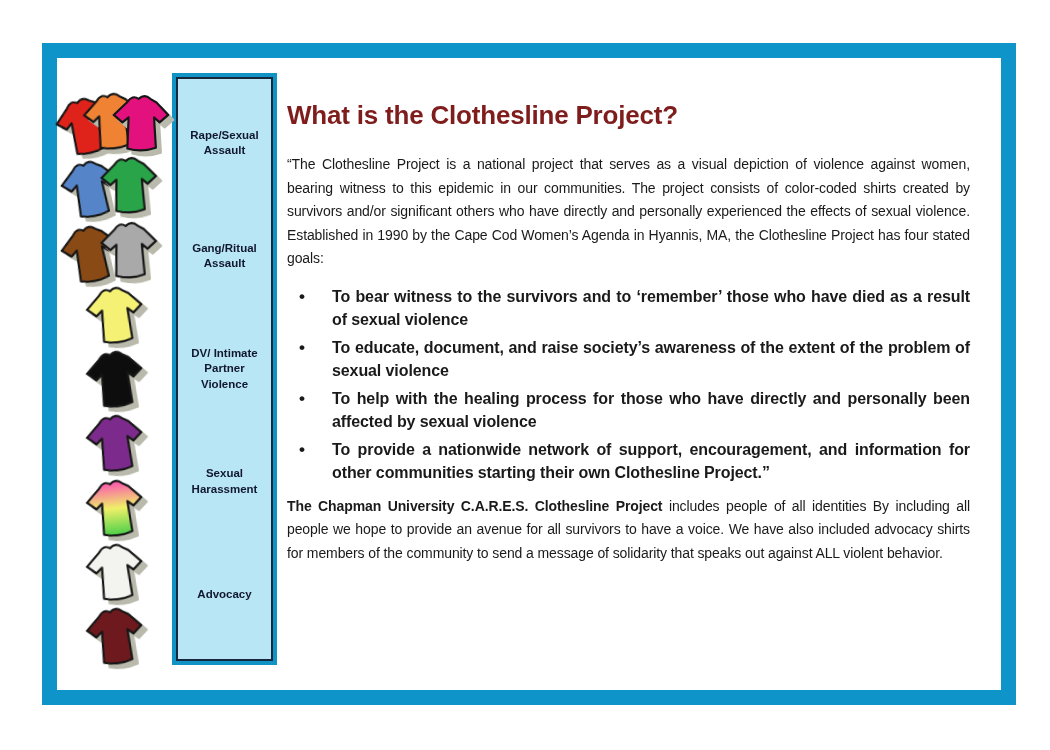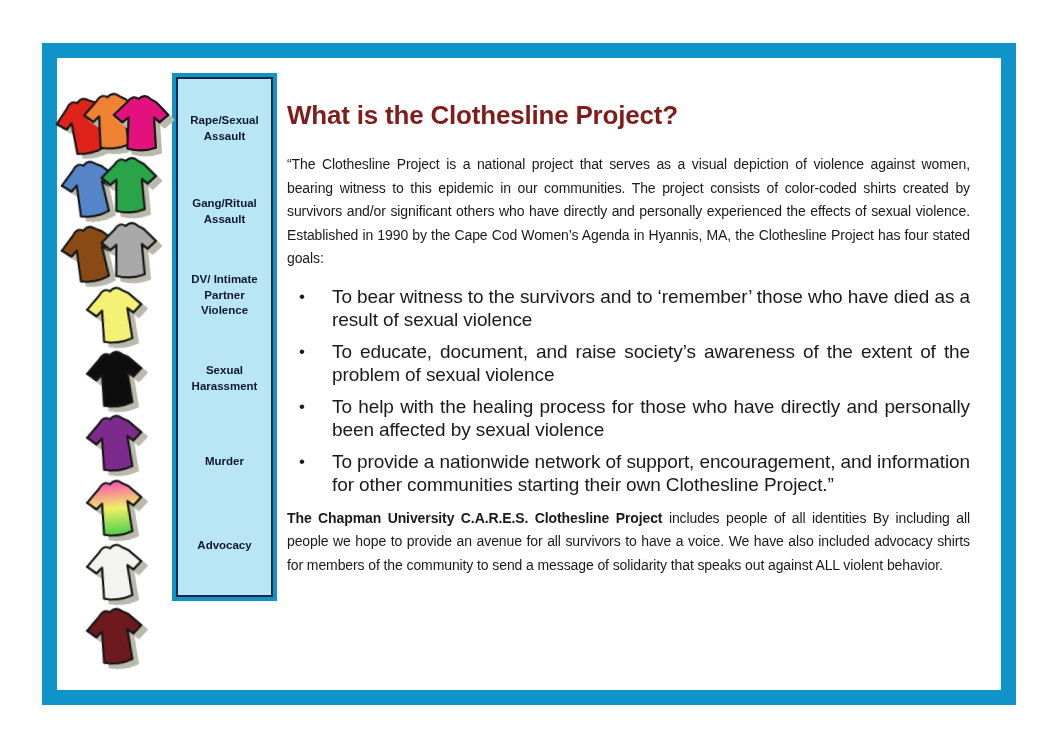--- a/index.html
+++ b/index.html
@@ -19,21 +19,21 @@
     border:15px solid var(--frame);background:#ffffff;
   }
   
   .shirts-col{position:absolute;left:-3px;top:30px;width:126px;}
   .shirt-row{position:relative;height:64.3px;}
   .shirt{position:absolute;width:62px;height:62px;overflow:visible;
     filter:drop-shadow(5px 5px 0px var(--shadow));}
   .shirt path{stroke:#161616;stroke-width:3.5;stroke-linejoin:round;}
   
   .legend-box{
-    position:absolute;left:115px;top:15px;width:105px;height:528px;
+    position:absolute;left:115px;top:15px;width:105px;height:592px;
     background:var(--legend-fill);
     border:4px solid var(--legend-border);
     box-shadow:inset 0 0 0 2px var(--legend-inner);
     display:flex;flex-direction:column;padding:10px 3px;
   }
   .legend-cell{
     flex:1;display:flex;align-items:center;justify-content:center;
     text-align:center;white-space:pre-line;
     font-size:11.5px;font-weight:700;line-height:1.35;color:#10172e;
   }
@@ -43,21 +43,21 @@
     font-size:26px;font-weight:700;letter-spacing:-0.2px;
     margin:0 0 22px 0;color:#7f1d1d;
   }
   .para{
     font-size:14px;line-height:23.5px;text-align:justify;
     letter-spacing:-0.1px;margin:0 0 14px 0;
   }
   ul.goals{list-style:none;margin:0 0 10px 0;padding:0;}
   ul.goals li{
     position:relative;padding-left:45px;text-align:justify;
-    font-size:19px;line-height:23.5px;letter-spacing:-0.1px;margin:8px 0 4px 0;
+    font-size:16px;line-height:23.5px;letter-spacing:-0.1px;margin:0 0 4px 0;font-weight:bold;
   }
   ul.goals li::before{
     content:"\2022";position:absolute;left:12px;top:0;
     font-size:17px;line-height:23.5px;
   }
   .closing b{font-weight:700;}
 </style>
 </head>
 <body>
 
@@ -133,21 +133,20 @@
   <div class="legend-box" id="legend">
       <div class="legend-cell">Rape/Sexual
 Assault</div>
       <div class="legend-cell">Gang/Ritual
 Assault</div>
       <div class="legend-cell">DV/ Intimate
 Partner
 Violence</div>
       <div class="legend-cell">Sexual
 Harassment</div>
-      <div class="legend-cell">Murder</div>
       <div class="legend-cell">Advocacy</div>
     </div>
 
   <div class="content">
     <h1>What is the Clothesline Project?</h1>
     <p class="para">“The Clothesline Project is a national project that serves as a visual depiction of violence against women, bearing witness to this epidemic in our communities.  The project consists of color-coded shirts created by survivors and/or significant others who have directly and personally experienced the effects of sexual violence.  Established in 1990 by the Cape Cod Women’s Agenda in Hyannis, MA, the Clothesline Project has four stated goals:</p>
     <ul class="goals" id="goals">
         <li>To bear witness to the survivors and to ‘remember’ those who have died as a result of sexual violence</li>
         <li>To educate, document, and raise society’s awareness of the extent of the problem of sexual violence</li>
         <li>To help with the healing process for those who have directly and personally been affected by sexual violence</li>

